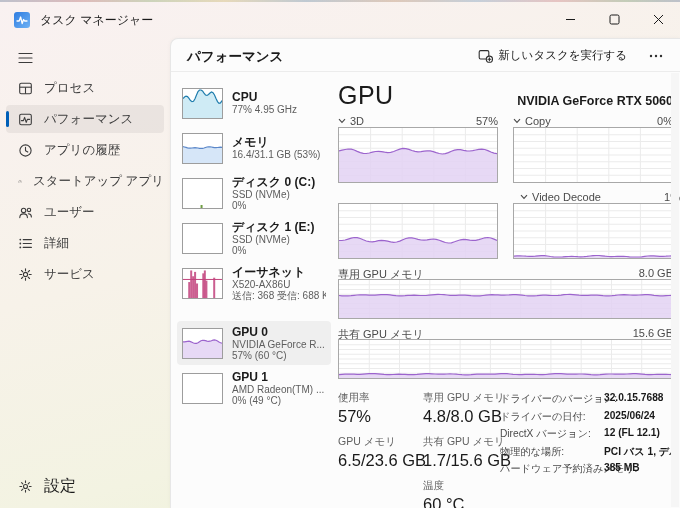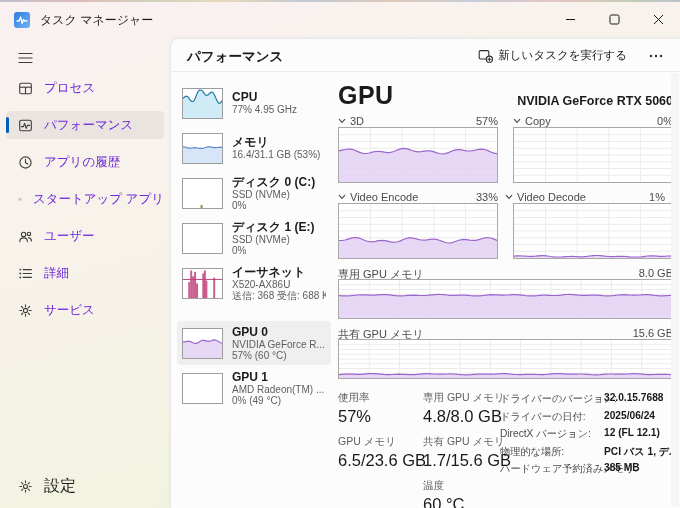--- a/index.html
+++ b/index.html
@@ -13,22 +13,22 @@
   .appicon { width:16px; height:16px; margin-left:14px; border-radius:3px;
     background:linear-gradient(135deg,#2e7ce0,#6fb2f5); display:flex; align-items:center; justify-content:center; }
   .titletext { margin-left:10px; font-size:12px; color:#1b1b1b; }
   .wincontrols { position:absolute; right:0; top:0; height:34px; display:flex; }
   .wbtn { width:44px; height:34px; display:flex; align-items:center; justify-content:center; color:#1b1b1b; }
 
   
   .hamburger { position:absolute; left:8px; top:44px; width:34px; height:28px; border-radius:4px;
     display:flex; align-items:center; justify-content:center; }
   .nav { position:absolute; left:6px; top:74px; width:158px; }
-  .navitem { position:relative; height:28px; margin-bottom:9px; display:flex; align-items:center;
-    padding-left:12px; border-radius:4px; font-size:12.5px; color:#6d28d9; }
+  .navitem { position:relative; height:28px; margin-bottom:3px; display:flex; align-items:center;
+    padding-left:12px; border-radius:4px; font-size:12.5px; color:#404040; }
   .navitem .nlabel { margin-left:11px; white-space:nowrap; }
   .navitem.selected { background:rgba(0,0,0,.055); }
   .navitem.selected::before { content:""; position:absolute; left:0; top:6px; width:3px; height:16px;
     border-radius:2px; background:#005fb8; }
   .settings { position:absolute; left:6px; bottom:8px; width:158px; height:28px; display:flex;
     align-items:center; padding-left:12px; border-radius:4px; font-size:16px;text-align:center; }
   .settings .nlabel { margin-left:11px; }
 
   
   .card { position:absolute; left:170px; top:38px; width:510px; height:470px;
@@ -48,21 +48,21 @@
   .perfitem { height:44px; margin-bottom:1px; display:flex; align-items:center; padding:0 5px;
     border-radius:4px; }
   .perfitem.selected { background:rgba(0,0,0,.05);margin-top:16px; }
   .minichart { width:41px; height:31px; background:#fff; border:1px solid #9d9d9d; flex:none; }
   .perftext { margin-left:9px; min-width:0; }
   .pname { font-size:12px; font-weight:600; line-height:14px; white-space:nowrap; }
   .psub { font-size:10px; color:#5d5d5d; line-height:11.5px; white-space:nowrap; overflow:hidden; }
 
   
   .gpupanel { position:absolute; left:167px; top:40px; width:335px; height:424px; }
-  .gputitle { position:absolute; left:0; top:2px; font-size:25px; font-weight:700; letter-spacing:.5px; }
+  .gputitle { position:absolute; left:0; top:2px; font-size:25px; font-weight:400; letter-spacing:.5px; }
   .devname { position:absolute; right:0; top:15px; font-size:12.5px; font-weight:600; }
   .engrow { position:absolute; width:160px; height:12px; display:flex; align-items:center;
     font-size:11px; color:#4a4a4a; }
   .engrow .chev { margin-right:4px; display:flex; }
   .engrow .pct { margin-left:auto; }
   .chart { position:absolute; background:#fff; border:1px solid #a8a8a8; }
   .memrow { position:absolute; width:335px; display:flex; font-size:11px; color:#4a4a4a; }
   .memrow .cap { margin-left:auto; }
 
   
@@ -375,48 +375,39 @@
           <line x1="0" y1="6.75" x2="158" y2="6.75" stroke="#ebebeb" stroke-width="1"></line>
           <line x1="0" y1="13.5" x2="158" y2="13.5" stroke="#ebebeb" stroke-width="1"></line>
           <line x1="0" y1="20.25" x2="158" y2="20.25" stroke="#ebebeb" stroke-width="1"></line>
           <line x1="0" y1="27" x2="158" y2="27" stroke="#ebebeb" stroke-width="1"></line>
           <line x1="0" y1="33.75" x2="158" y2="33.75" stroke="#ebebeb" stroke-width="1"></line>
           <line x1="0" y1="40.5" x2="158" y2="40.5" stroke="#ebebeb" stroke-width="1"></line>
           <line x1="0" y1="47.25" x2="158" y2="47.25" stroke="#ebebeb" stroke-width="1"></line>
         </svg>
       </div>
 
-    <div class="engrow" style="left:0;top:112px;">
-      <span class="chev">
-          <svg width="8" height="6" viewBox="0 0 8 6">
-            <polyline points="1,1.2 4,4.4 7,1.2" fill="none" stroke="#4a4a4a" stroke-width="1.1"></polyline>
-          </svg>
-        </span>
-      <span>Video Encode</span>
-      <span class="pct">33%</span>
-    </div>
     <div class="chart" style="left:0;top:124px;width:160px;height:56px;">
         <svg width="158" height="54" viewBox="0 0 158 54">
           <line x1="31.6" y1="0" x2="31.6" y2="54" stroke="#ebebeb" stroke-width="1"></line>
           <line x1="63.2" y1="0" x2="63.2" y2="54" stroke="#ebebeb" stroke-width="1"></line>
           <line x1="94.80000000000001" y1="0" x2="94.80000000000001" y2="54" stroke="#ebebeb" stroke-width="1"></line>
           <line x1="126.4" y1="0" x2="126.4" y2="54" stroke="#ebebeb" stroke-width="1"></line>
           <line x1="0" y1="6.75" x2="158" y2="6.75" stroke="#ebebeb" stroke-width="1"></line>
           <line x1="0" y1="13.5" x2="158" y2="13.5" stroke="#ebebeb" stroke-width="1"></line>
           <line x1="0" y1="20.25" x2="158" y2="20.25" stroke="#ebebeb" stroke-width="1"></line>
           <line x1="0" y1="27" x2="158" y2="27" stroke="#ebebeb" stroke-width="1"></line>
           <line x1="0" y1="33.75" x2="158" y2="33.75" stroke="#ebebeb" stroke-width="1"></line>
           <line x1="0" y1="40.5" x2="158" y2="40.5" stroke="#ebebeb" stroke-width="1"></line>
           <line x1="0" y1="47.25" x2="158" y2="47.25" stroke="#ebebeb" stroke-width="1"></line>
           <path d="M0,54 L0.0,36.5 L3.0,36.5 L6.1,36.0 L9.1,35.1 L12.2,34.1 L15.2,33.5 L18.2,33.6 L21.3,34.5 L24.3,35.8 L27.3,37.0 L30.4,37.7 L33.4,37.8 L36.5,37.3 L39.5,36.7 L42.5,36.4 L45.6,36.6 L48.6,37.2 L51.7,37.9 L54.7,38.3 L57.7,38.0 L60.8,37.1 L63.8,35.7 L66.8,34.5 L69.9,33.8 L72.9,33.8 L76.0,34.5 L79.0,35.4 L82.0,36.0 L85.1,36.1 L88.1,35.8 L91.2,35.3 L94.2,35.0 L97.2,35.3 L100.3,36.2 L103.3,37.4 L106.3,38.5 L109.4,39.0 L112.4,38.8 L115.5,37.8 L118.5,36.7 L121.5,35.8 L124.6,35.4 L127.6,35.6 L130.7,36.1 L133.7,36.4 L136.7,36.3 L139.8,35.6 L142.8,34.7 L145.8,33.8 L148.9,33.5 L151.9,34.0 L155.0,35.1 L158.0,36.4 L158,54 Z" fill="#e3d2f3" fill-opacity="0.85" stroke="none"></path>
           <polyline points="0.0,36.5 3.0,36.5 6.1,36.0 9.1,35.1 12.2,34.1 15.2,33.5 18.2,33.6 21.3,34.5 24.3,35.8 27.3,37.0 30.4,37.7 33.4,37.8 36.5,37.3 39.5,36.7 42.5,36.4 45.6,36.6 48.6,37.2 51.7,37.9 54.7,38.3 57.7,38.0 60.8,37.1 63.8,35.7 66.8,34.5 69.9,33.8 72.9,33.8 76.0,34.5 79.0,35.4 82.0,36.0 85.1,36.1 88.1,35.8 91.2,35.3 94.2,35.0 97.2,35.3 100.3,36.2 103.3,37.4 106.3,38.5 109.4,39.0 112.4,38.8 115.5,37.8 118.5,36.7 121.5,35.8 124.6,35.4 127.6,35.6 130.7,36.1 133.7,36.4 136.7,36.3 139.8,35.6 142.8,34.7 145.8,33.8 148.9,33.5 151.9,34.0 155.0,35.1 158.0,36.4" fill="none" stroke="#9c64cd" stroke-width="1.2"></polyline>
         </svg>
       </div>
 
-    <div class="engrow" style="left:167px;top:112px;">
+    <div class="engrow" style="left:182px;top:112px;">
       <span class="chev">
           <svg width="8" height="6" viewBox="0 0 8 6">
             <polyline points="1,1.2 4,4.4 7,1.2" fill="none" stroke="#4a4a4a" stroke-width="1.1"></polyline>
           </svg>
         </span>
       <span>Video Decode</span>
       <span class="pct">1%</span>
     </div>
     <div class="chart" style="left:175px;top:124px;width:160px;height:56px;">
         <svg width="158" height="54" viewBox="0 0 158 54">

